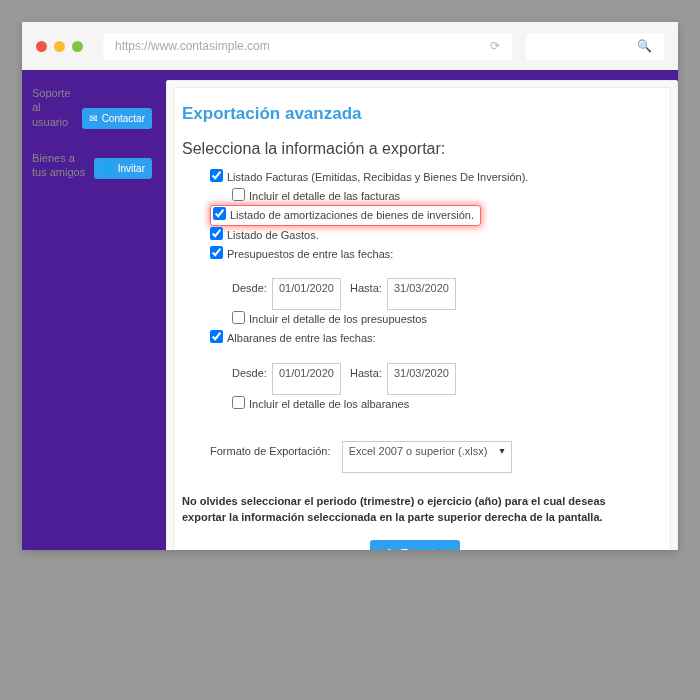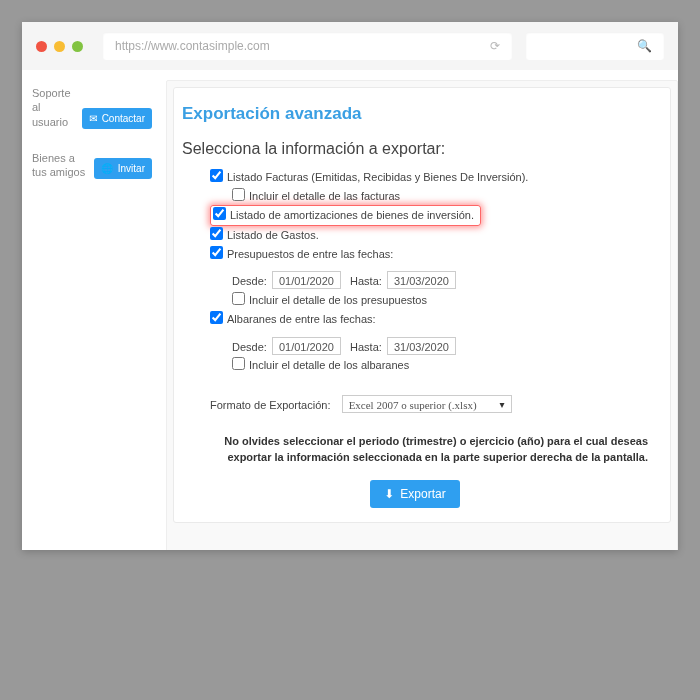--- a/index.html
+++ b/index.html
@@ -6,21 +6,21 @@
     body {
       background: #999;
       font-family: Arial, sans-serif;
       font-size: 12px;
       color: #555;
       width: 700px;
       height: 700px;
       overflow: hidden;
     }
     .window {
-      background: #ffffff;
+      background: #4c1d95;
       margin: 22px;
       box-shadow: 0 2px 8px rgba(0,0,0,0.2);
       height: 528px;
       overflow: hidden;
       position: relative;
     }
     .titlebar {
       background: #f5f5f5;
       padding: 10px 14px;
       display: flex;
@@ -116,36 +116,35 @@
       border: 1px solid rgba(255,0,0,0.6);
       box-shadow: 0 0 6px 2px rgba(255,60,60,0.5);
       border-radius: 3px;
       padding: 0 6px 0 2px;
     }
     .dateinput, .sel {
       border: 1px solid #ccc;
       padding: 1px 6px;
       font-size: 11px;
       color: #555;
-      margin: 8px 6px 0 2px;
+      margin: 15px 6px 0 2px;
       background: #fff;
       display: inline-block;
-      height: 18px;
+      height: 32px;
       line-height: 16px;
     }
-    .sel { width: 170px; position: relative; font-family: Liberation Serif, serif;}
+    .sel { width: 170px; position: relative;}
     .sel::after { content: "▾"; position: absolute; right: 6px; color:#333; font-size:10px;}
     .fmt-row { padding-left: 28px; margin-top: 12px; font-size: 11px; color:#444;}
     .warn {
       font-size: 11px;
       color: #333;
       font-weight: bold;
       margin-top: 20px;
       line-height: 1.5;
-      text-align: right;
     }
     .export-row { text-align: center; margin-top: 14px; }
     .export-btn {
       background: #2f9ff0;
       color: #fff;
       border-radius: 3px;
       padding: 7px 14px;
       font-size: 12px;
       display: inline-flex;
       align-items: center;

